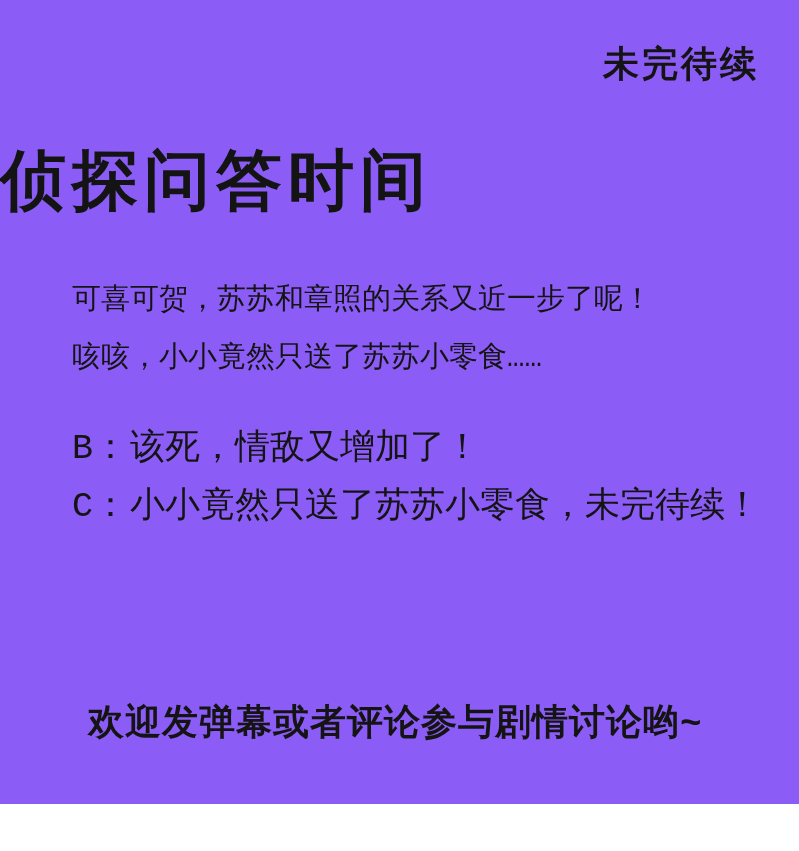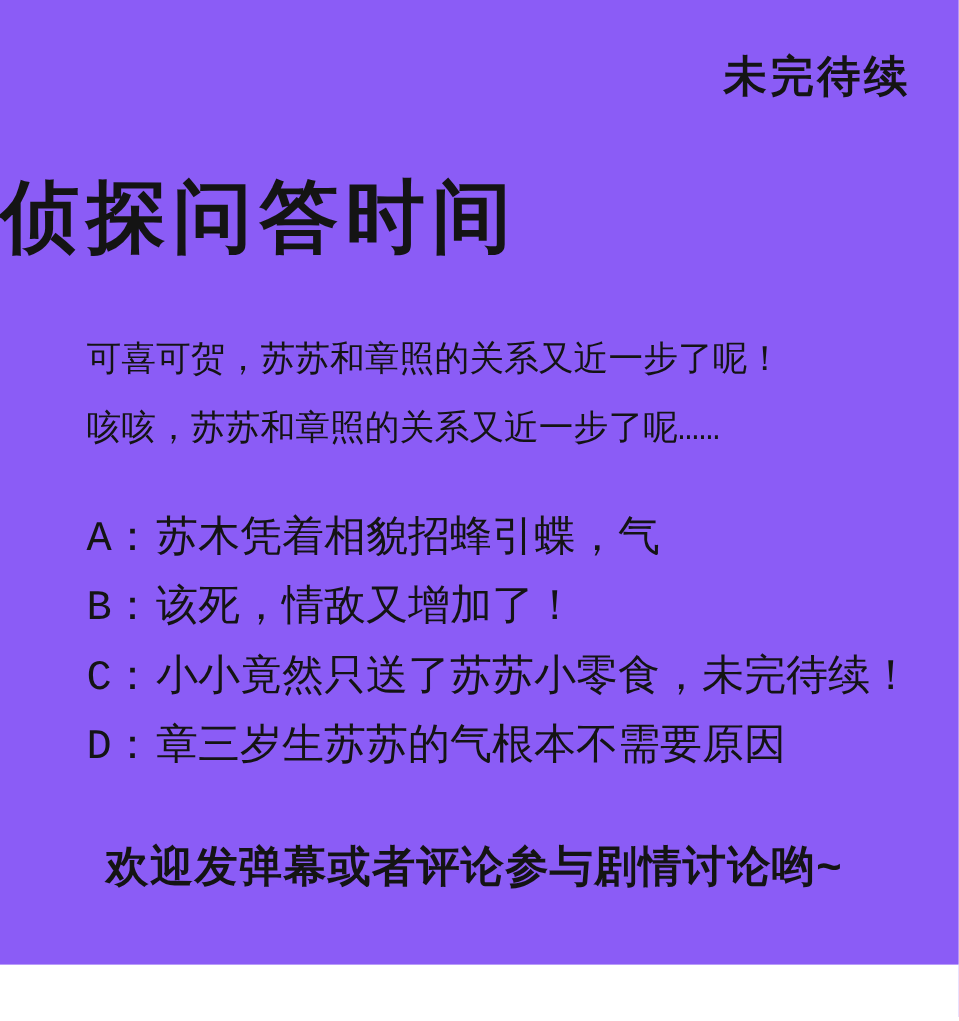--- a/index.html
+++ b/index.html
@@ -71,33 +71,27 @@
 <body>
 
 <div class="page">
 
   <div class="continued">未完待续</div>
 
   <h1 class="title">侦探问答时间</h1>
 
   <div class="intro">
     <p>可喜可贺，苏苏和章照的关系又近一步了呢！</p>
-    <p>咳咳，苏苏和章照的关系又近一步了呢……</p>
+    <p>咳咳，小小竟然只送了苏苏小零食……</p>
   </div>
 
   <div class="options">
-    <p class="option">
-      <span class="opt-label">A：</span><span>苏木凭着相貌招蜂引蝶，气</span>
-    </p>
     <p class="option">
       <span class="opt-label">B：</span><span>该死，情敌又增加了！</span>
     </p>
     <p class="option">
       <span class="opt-label">C：</span><span>小小竟然只送了苏苏小零食，未完待续！</span>
-    </p>
-    <p class="option">
-      <span class="opt-label">D：</span><span>章三岁生苏苏的气根本不需要原因</span>
     </p>
   </div>
 
   <div class="footer">欢迎发弹幕或者评论参与剧情讨论哟~</div>
 
 </div>
 
 </body></html>

